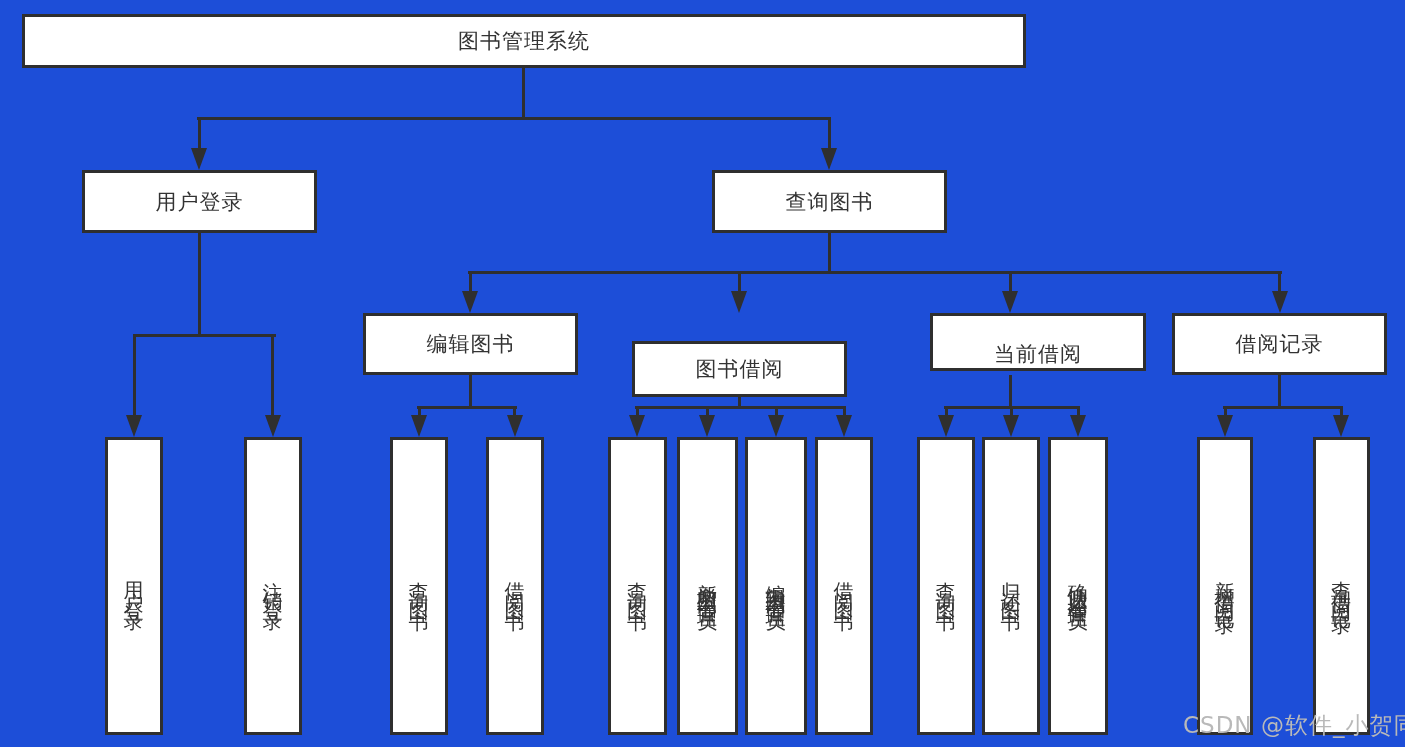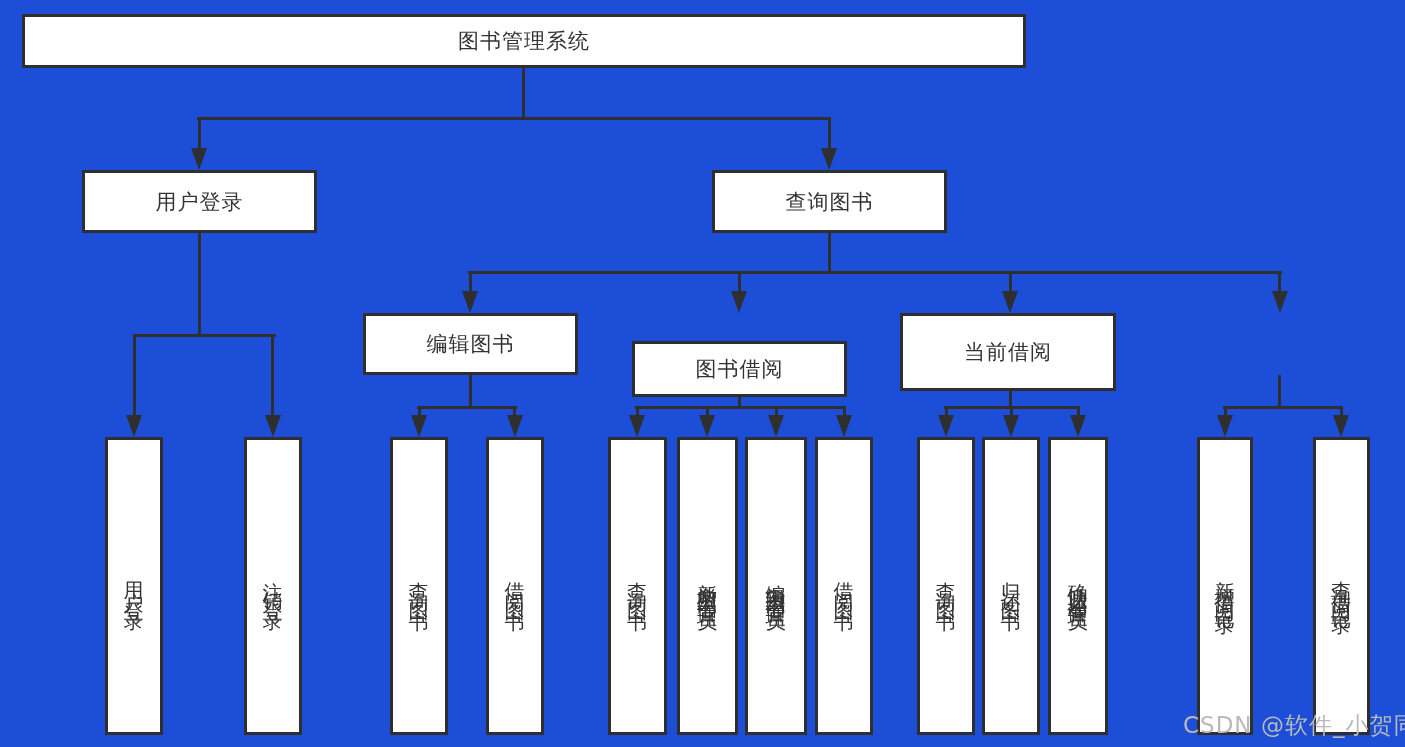--- a/index.html
+++ b/index.html
@@ -145,24 +145,27 @@
   </div>
 
   <div class="node" style="left:363px; top:313px; width:215px; height:62px;">
     <span>编辑图书</span>
   </div>
 
   <div class="node" style="left:632px; top:313px; width:215px; height:56px;margin-top:28px;">
     <span>图书借阅</span>
   </div>
 
-  <div class="node" style="left:900px; top:313px; width:216px; height:78px;">
+  <div class="node" style="left:930px; top:313px; width:216px; height:58px;align-items:flex-end;">
     <span>当前借阅</span>
   </div>
 
+  <div class="node" style="left:1172px; top:313px; width:215px; height:62px;">
+    <span>借阅记录</span>
+  </div>
 
   <div class="leaf" style="left:105px; width:58px;">
     <span>用户登录</span>
   </div>
   <div class="leaf" style="left:244px; width:58px;">
     <span>注销登录</span>
   </div>
 
   <div class="leaf" style="left:390px; width:58px;">
     <span>查询图书</span>

